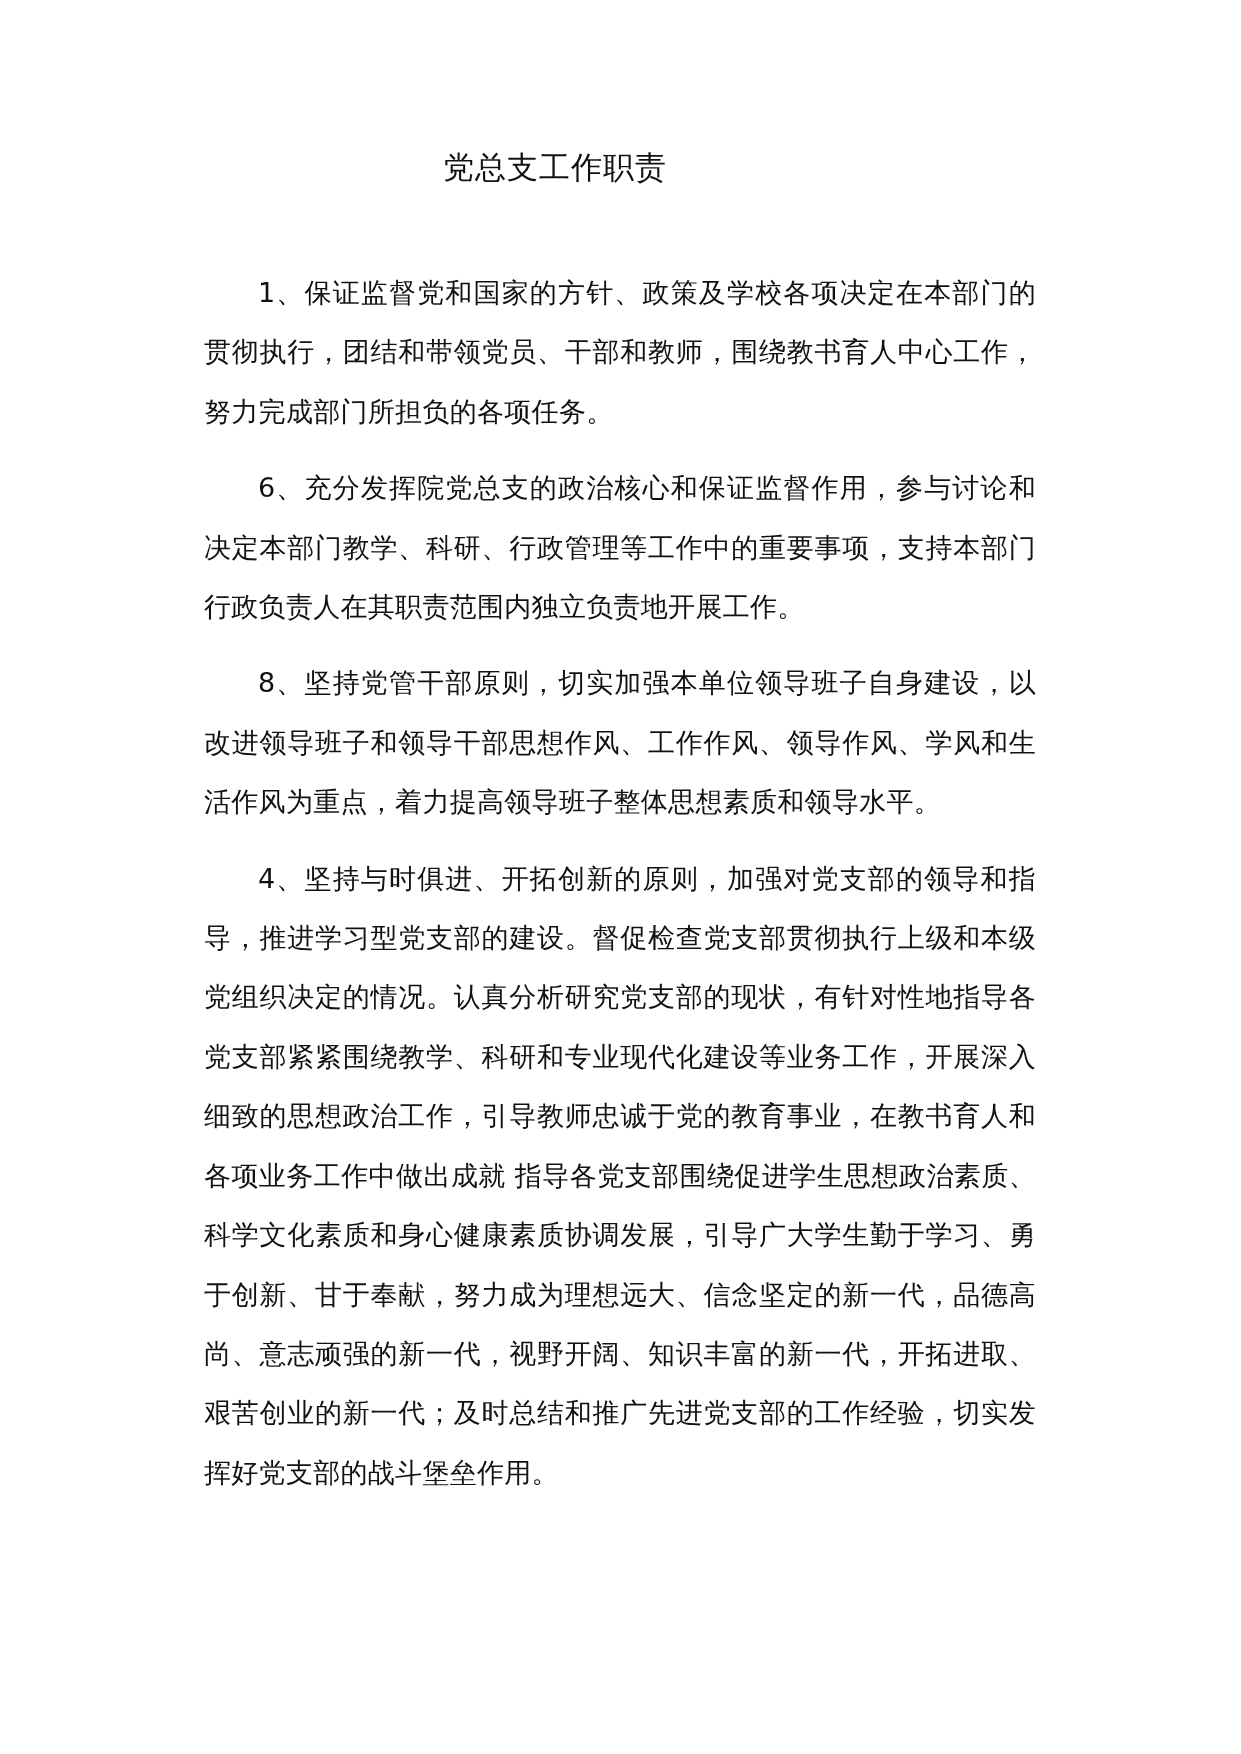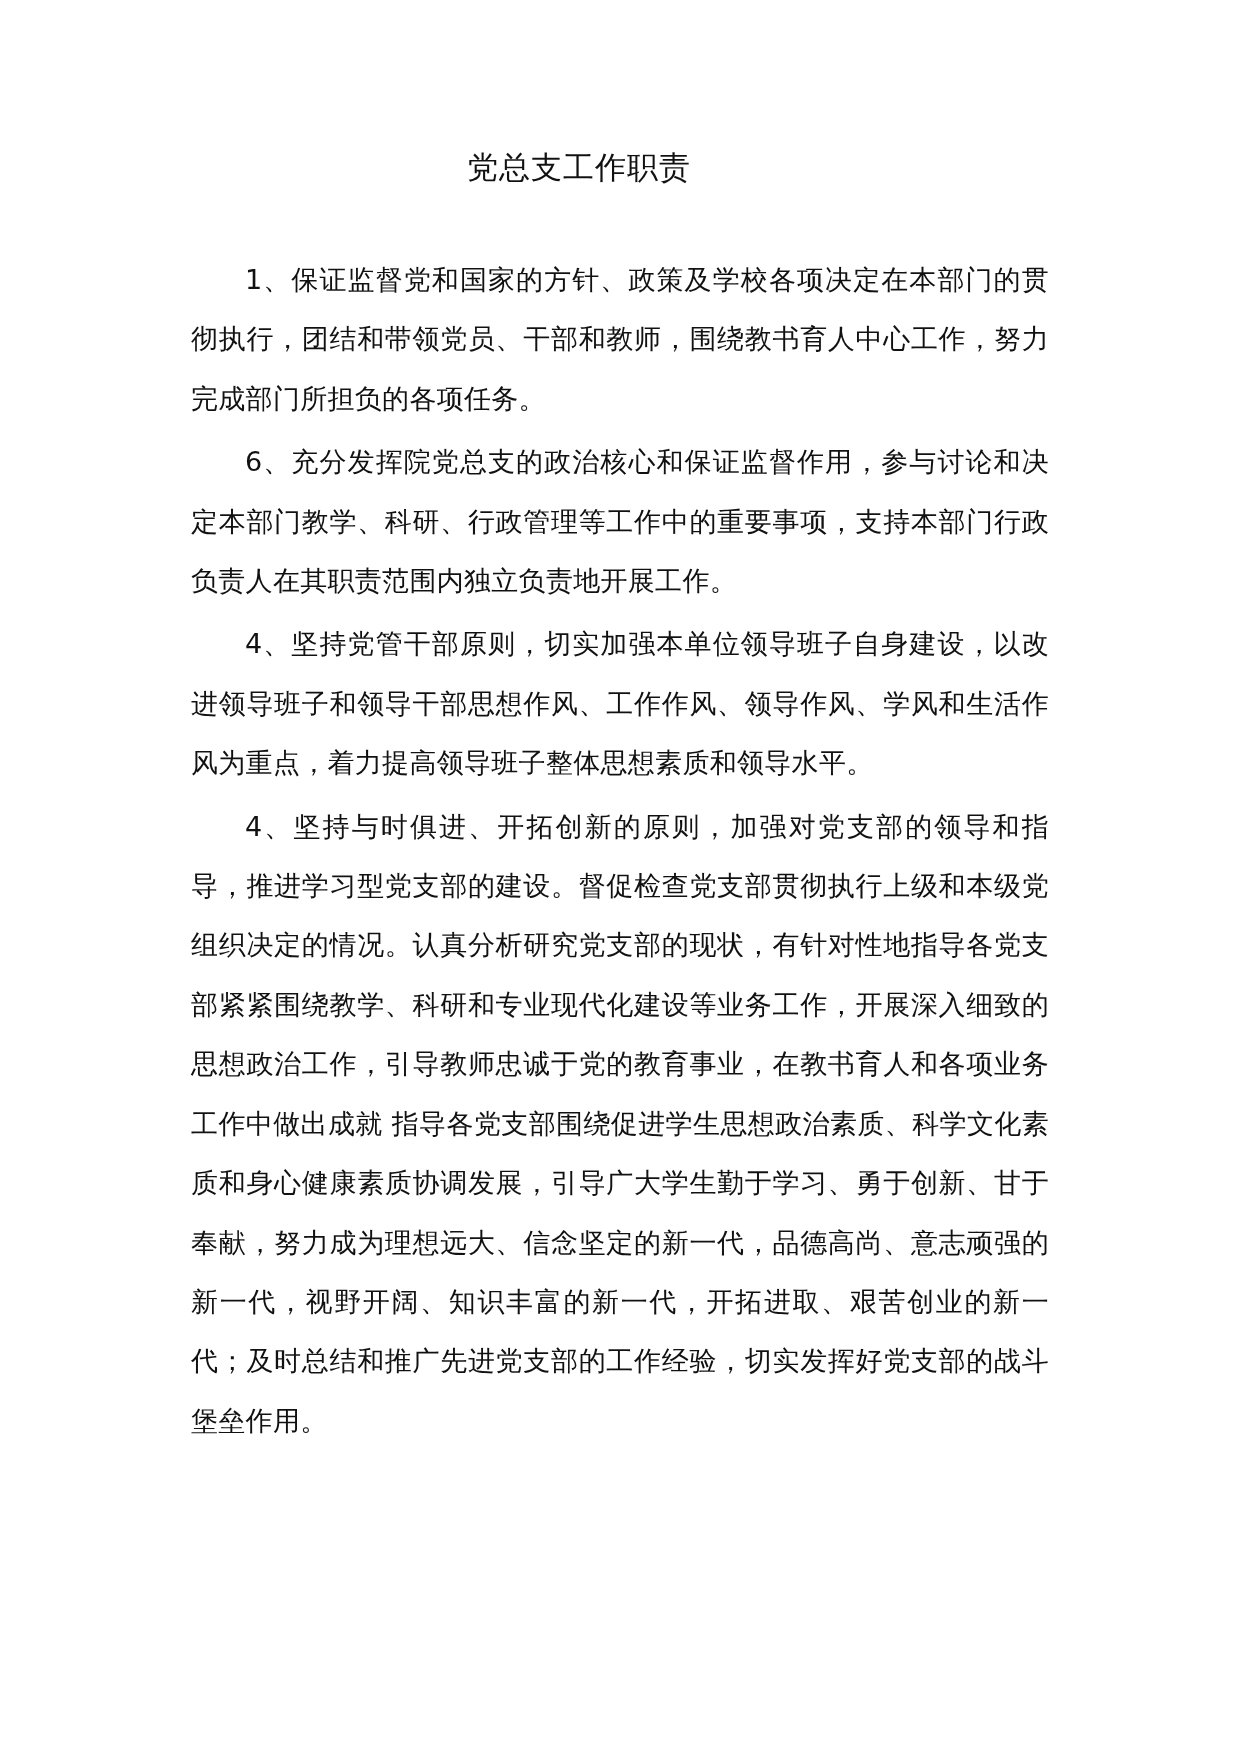--- a/index.html
+++ b/index.html
@@ -27,44 +27,43 @@
       position: absolute;
       left: 0;
       width: 1110px;
       top: 142px;
       text-align: center;
       font-size: 31px;
       line-height: 50px;
       letter-spacing: 1px;
       font-weight: normal;
       margin: 0;
-      padding-left: 24px;
     }
     .doc-body {
       position: absolute;
       left: 187px;
       top: 246px;
       width: 866px;
     }
     .para {
-      margin: 4px;
+      margin: 17px;
       font-size: 27px;
       line-height: 59.4px;
       text-align: justify;
       text-justify: inter-character;
       text-indent: 54px;
       letter-spacing: 0.3px;
       word-break: break-all;
     }
   </style>
 </head>
 <body>
 
 <div class="page">
   <h1 class="doc-title">党总支工作职责</h1>
 
   <div class="doc-body">
     <p class="para">1、保证监督党和国家的方针、政策及学校各项决定在本部门的贯彻执行，团结和带领党员、干部和教师，围绕教书育人中心工作，努力完成部门所担负的各项任务。</p>
     <p class="para">6、充分发挥院党总支的政治核心和保证监督作用，参与讨论和决定本部门教学、科研、行政管理等工作中的重要事项，支持本部门行政负责人在其职责范围内独立负责地开展工作。</p>
-    <p class="para">4、坚持党管干部原则，切实加强本单位领导班子自身建设，以改进领导班子和领导干部思想作风、工作作风、领导作风、学风和生活作风为重点，着力提高领导班子整体思想素质和领导水平。</p>
+    <p class="para">8、坚持党管干部原则，切实加强本单位领导班子自身建设，以改进领导班子和领导干部思想作风、工作作风、领导作风、学风和生活作风为重点，着力提高领导班子整体思想素质和领导水平。</p>
     <p class="para">4、坚持与时俱进、开拓创新的原则，加强对党支部的领导和指导，推进学习型党支部的建设。督促检查党支部贯彻执行上级和本级党组织决定的情况。认真分析研究党支部的现状，有针对性地指导各党支部紧紧围绕教学、科研和专业现代化建设等业务工作，开展深入细致的思想政治工作，引导教师忠诚于党的教育事业，在教书育人和各项业务工作中做出成就 指导各党支部围绕促进学生思想政治素质、科学文化素质和身心健康素质协调发展，引导广大学生勤于学习、勇于创新、甘于奉献，努力成为理想远大、信念坚定的新一代，品德高尚、意志顽强的新一代，视野开阔、知识丰富的新一代，开拓进取、艰苦创业的新一代；及时总结和推广先进党支部的工作经验，切实发挥好党支部的战斗堡垒作用。</p>
   </div>
 </div>
 
 </body></html>

